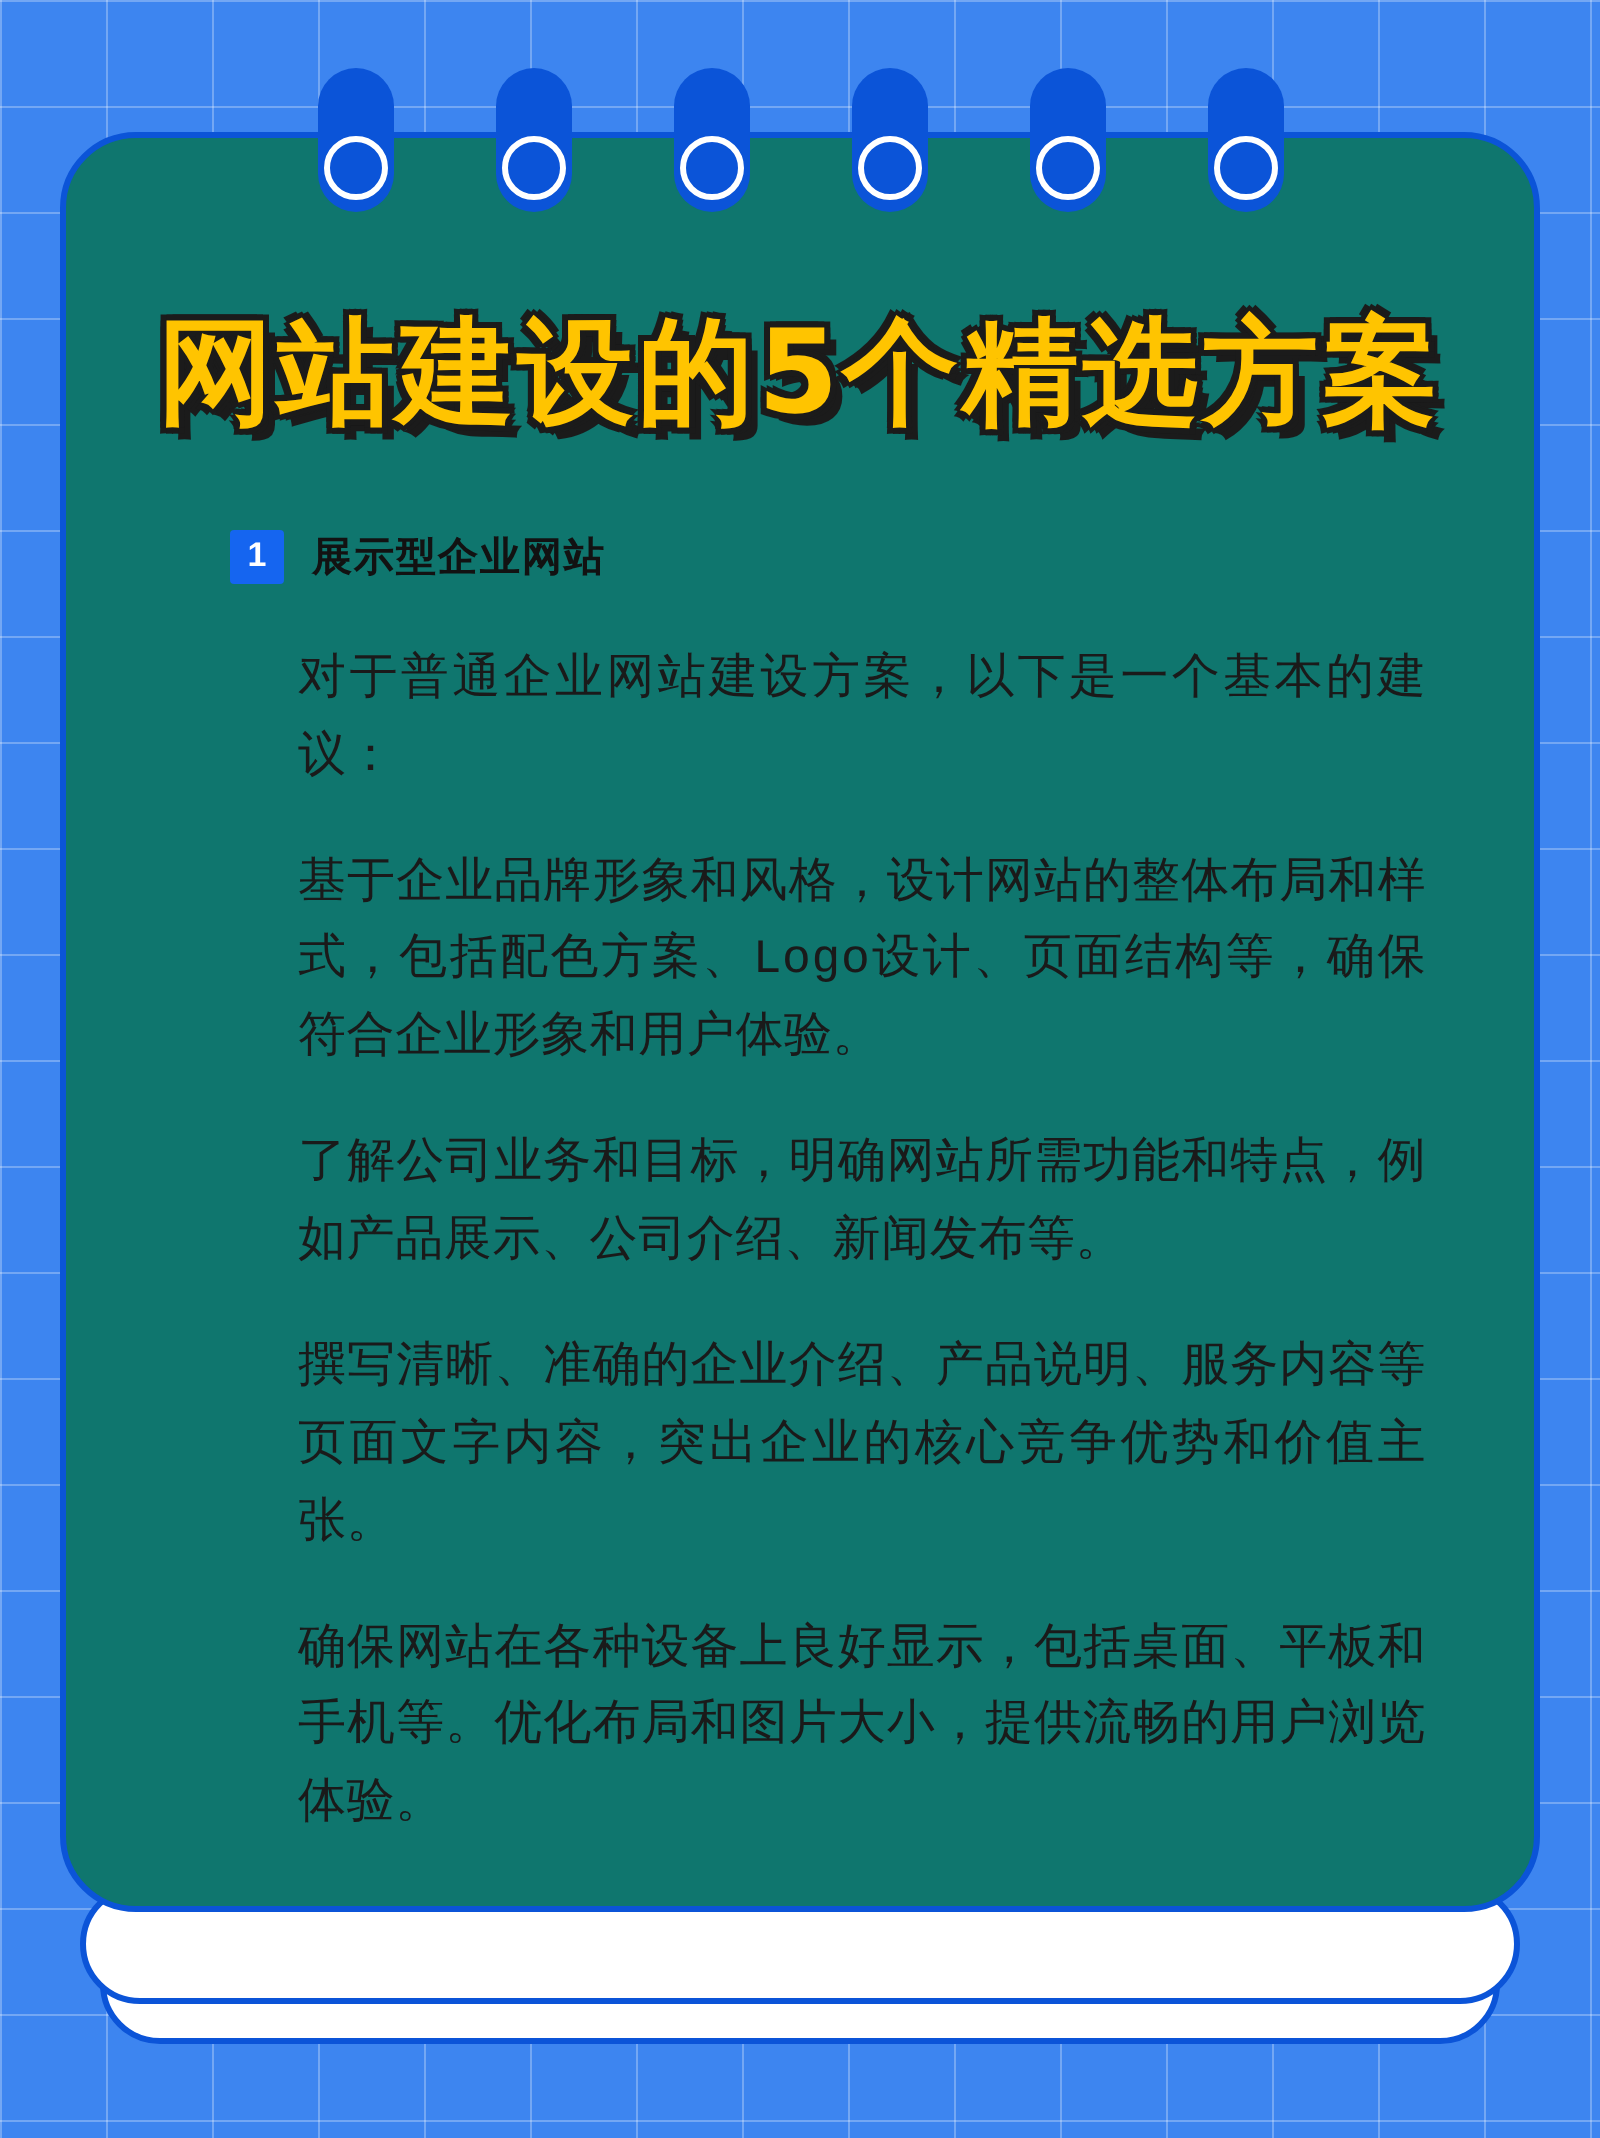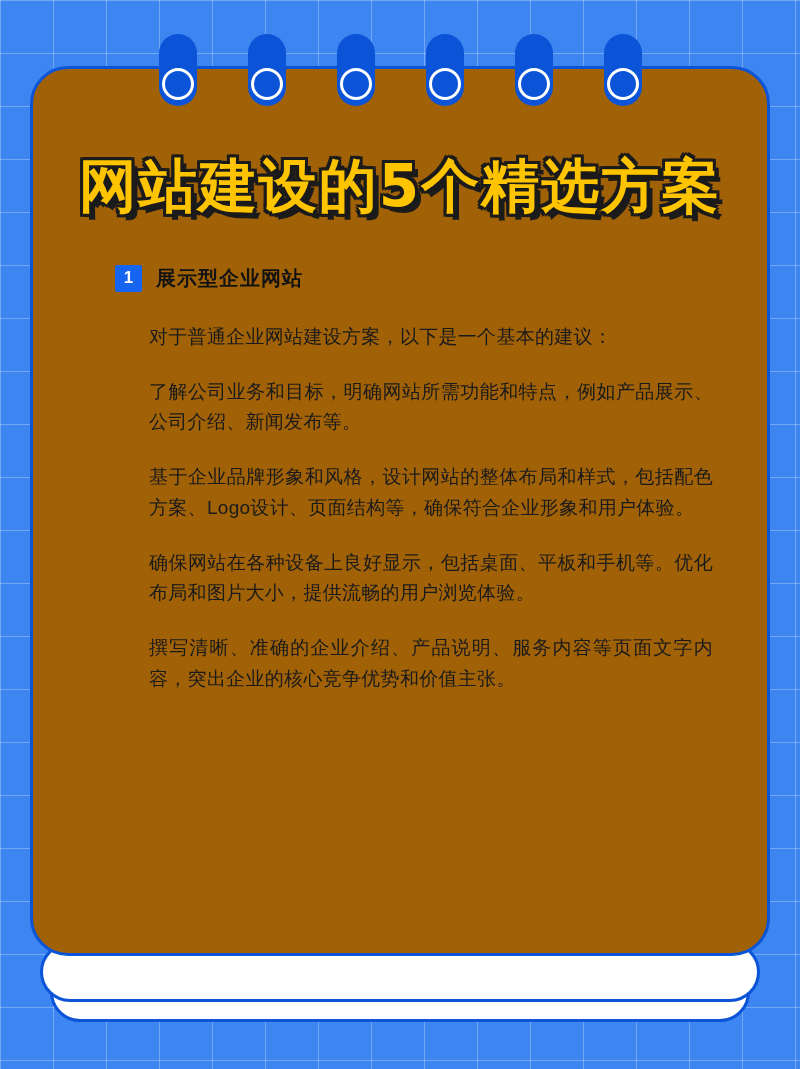--- a/index.html
+++ b/index.html
@@ -78,21 +78,21 @@
     background: #0b54d8;
   }
 
   
   .card {
     position: absolute;
     top: 66px;
     left: 30px;
     width: 740px;
     height: 890px;
-    background: #a16207;
+    background: #0f766e;
     border: 3px solid #0b54d8;
     border-radius: 38px;
     z-index: 3;
     padding: 52px 44px 30px 44px;
   }
 
   
   .title {
     font-family: "DejaVu Sans", sans-serif;
     font-size: 58px;
@@ -138,22 +138,22 @@
     color: #121212;
     letter-spacing: 1px;
   }
 
   
   .body-copy {
     margin-left: 72px;
     margin-right: 10px;
   }
   .para {
-    font-family: Liberation Sans, sans-serif;
-    font-size: 19px;
+    font-family: Liberation Mono, monospace;
+    font-size: 24px;
     line-height: 1.62;
     color: #1a1a1a;
     margin-bottom: 24px;
     text-align: justify;
     letter-spacing: 0.3px;
   }
   .para:last-child { margin-bottom: 0; }
 </style>
 </head>
 <body>
@@ -176,19 +176,19 @@
 
   <h1 class="title">网站建设的5个精选方案</h1>
 
   <div class="section-head">
     <span class="section-num">1</span>
     <span class="section-title">展示型企业网站</span>
   </div>
 
   <div class="body-copy">
     <p class="para">对于普通企业网站建设方案，以下是一个基本的建议：</p>
+    <p class="para">基于企业品牌形象和风格，设计网站的整体布局和样式，包括配色方案、Logo设计、页面结构等，确保符合企业形象和用户体验。</p>
     <p class="para">了解公司业务和目标，明确网站所需功能和特点，例如产品展示、公司介绍、新闻发布等。</p>
-    <p class="para">基于企业品牌形象和风格，设计网站的整体布局和样式，包括配色方案、Logo设计、页面结构等，确保符合企业形象和用户体验。</p>
+    <p class="para">撰写清晰、准确的企业介绍、产品说明、服务内容等页面文字内容，突出企业的核心竞争优势和价值主张。</p>
     <p class="para">确保网站在各种设备上良好显示，包括桌面、平板和手机等。优化布局和图片大小，提供流畅的用户浏览体验。</p>
-    <p class="para">撰写清晰、准确的企业介绍、产品说明、服务内容等页面文字内容，突出企业的核心竞争优势和价值主张。</p>
   </div>
 
 </div>
 
 </body></html>

